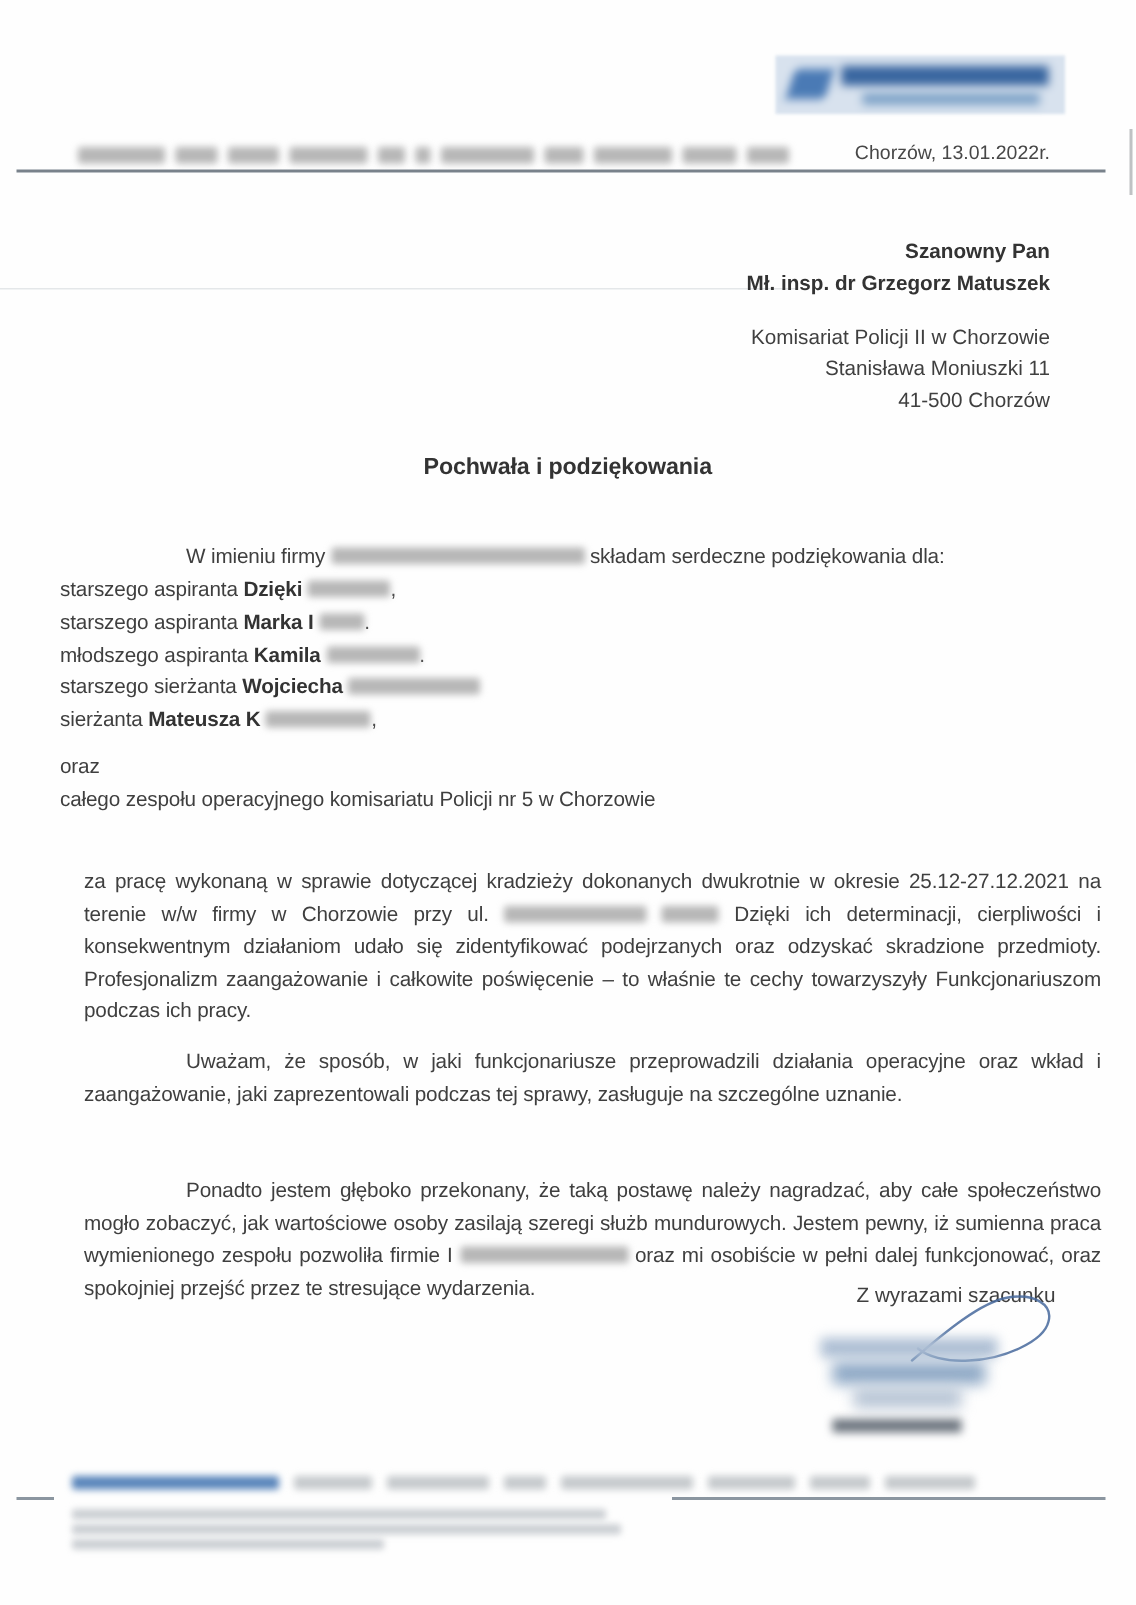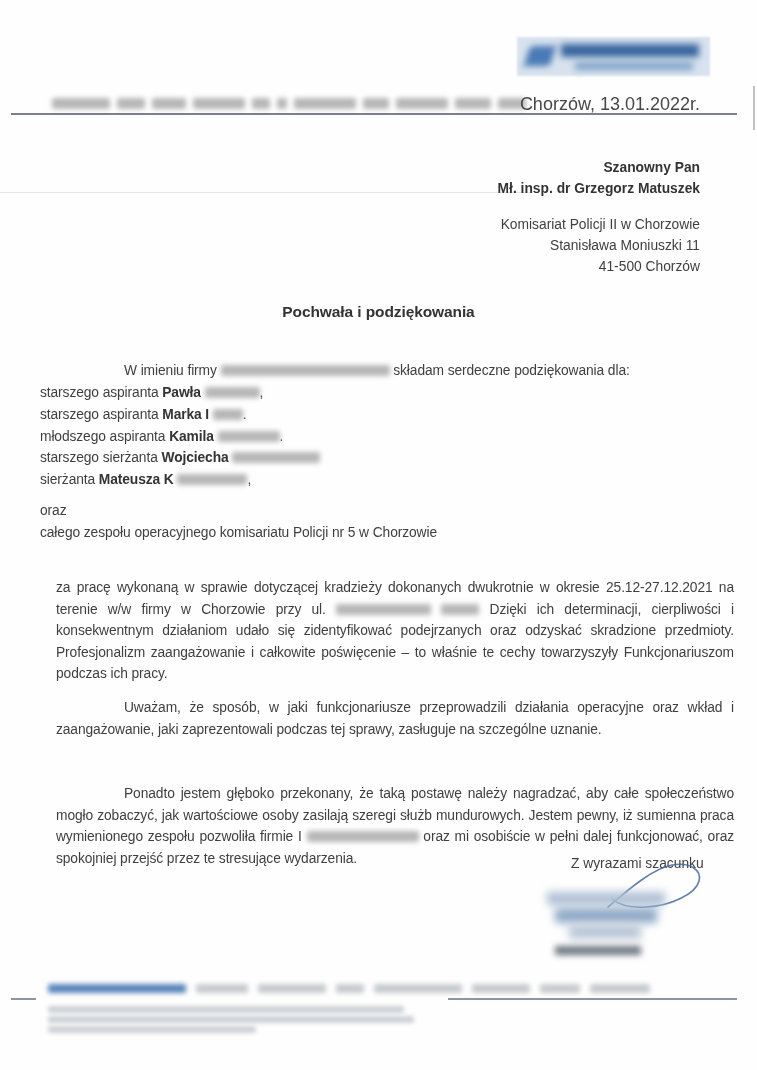--- a/index.html
+++ b/index.html
@@ -17,21 +17,21 @@
   .blob.light{background:#c6cacd;}
   .blob.blue{background:#5a86bb;}
   .row{display:flex;align-items:center;}
   
   .logo-box{left:517px;top:37px;width:193px;height:39px;background:#d8e2ee;filter:blur(1px);}
   .logo-mark{position:absolute;left:10px;top:9px;width:26px;height:20px;background:#4a7ab5;
              filter:blur(3px);transform:skewX(-18deg);}
   .logo-text1{position:absolute;left:44px;top:7px;width:138px;height:13px;background:#38659f;filter:blur(3px);}
   .logo-text2{position:absolute;left:58px;top:25px;width:118px;height:8px;background:#7fa3c8;filter:blur(3px);}
   .sender{left:52px;top:98px;gap:7px;}
-  .date{right:57px;top:94px;font-size:18px;color:#474747;}
+  .date{right:57px;top:94px;font-size:13px;color:#474747;}
   .rule-top{left:11px;top:113px;width:726px;height:2px;background:#79828b;}
   .v-artifact{left:753px;top:86px;width:2px;height:44px;background:#8a8f94;opacity:.55;}
   .faint-line{left:0;top:192px;width:532px;height:1px;background:#e4e7e9;}
   
   .recipient{right:57px;top:157px;line-height:21px;font-size:13.8px;}
   .recipient .gap{height:15px;}
   
   .title{left:0;right:0;top:303px;text-align:center;font-size:15.5px;font-weight:bold;
          color:#333;letter-spacing:-0.1px;}
   
@@ -101,21 +101,21 @@
   <div class="abs title">Pochwała i podziękowania</div>
 
   <p class="abs txt intro indent">
     <span>W imieniu firmy</span>
     <span class="blob" style="width:169px"></span>
     <span>składam serdeczne podziękowania dla:</span>
   </p>
 
   <div class="abs txt names">
     <div>
-      <span>starszego aspiranta </span><span class="bold">Pawła</span>
+      <span>starszego aspiranta </span><span class="bold">Dzięki</span>
       <span class="blob" style="width:55px"></span><span>,</span>
     </div>
     <div>
       <span>starszego aspiranta </span><span class="bold">Marka I</span>
       <span class="blob" style="width:30px"></span><span>.</span>
     </div>
     <div>
       <span>młodszego aspiranta </span><span class="bold">Kamila</span>
       <span class="blob" style="width:62px"></span><span>.</span>
     </div>

